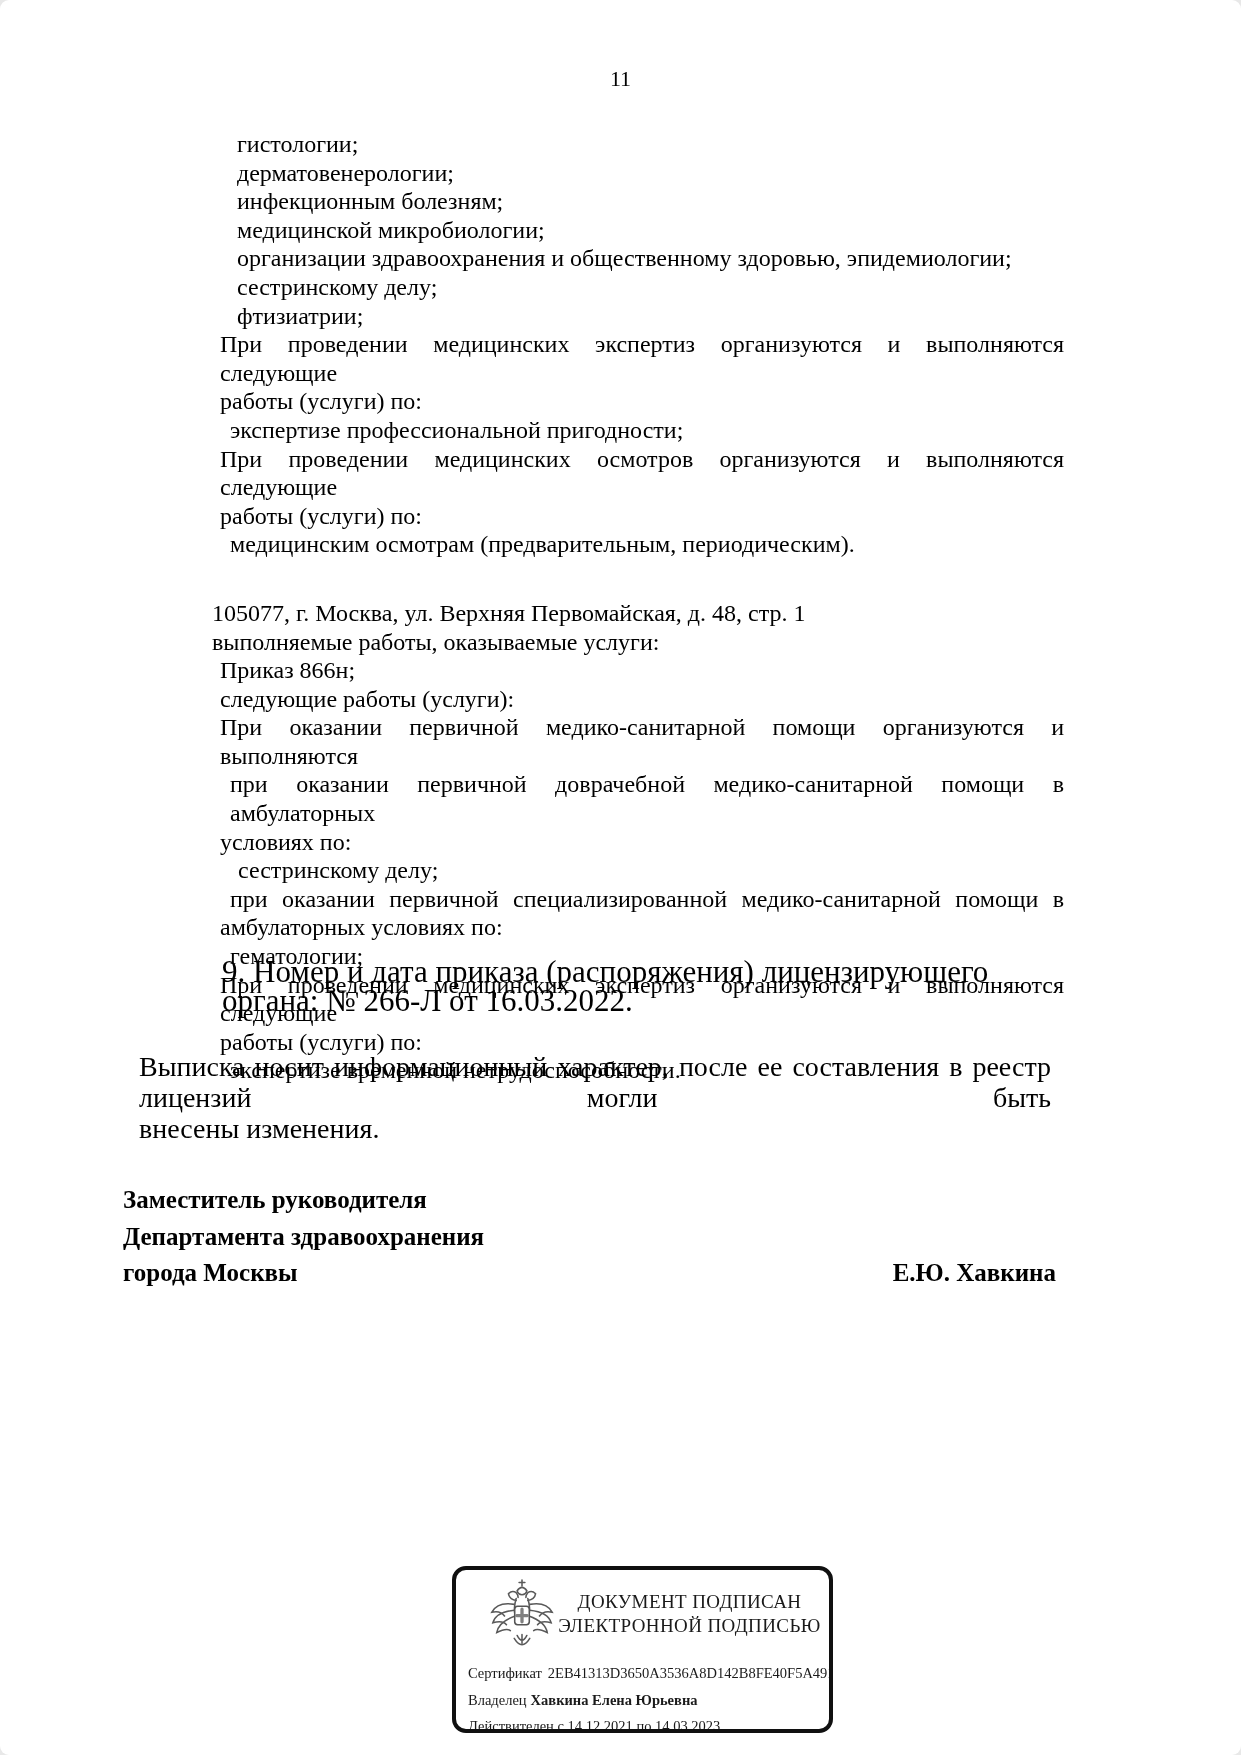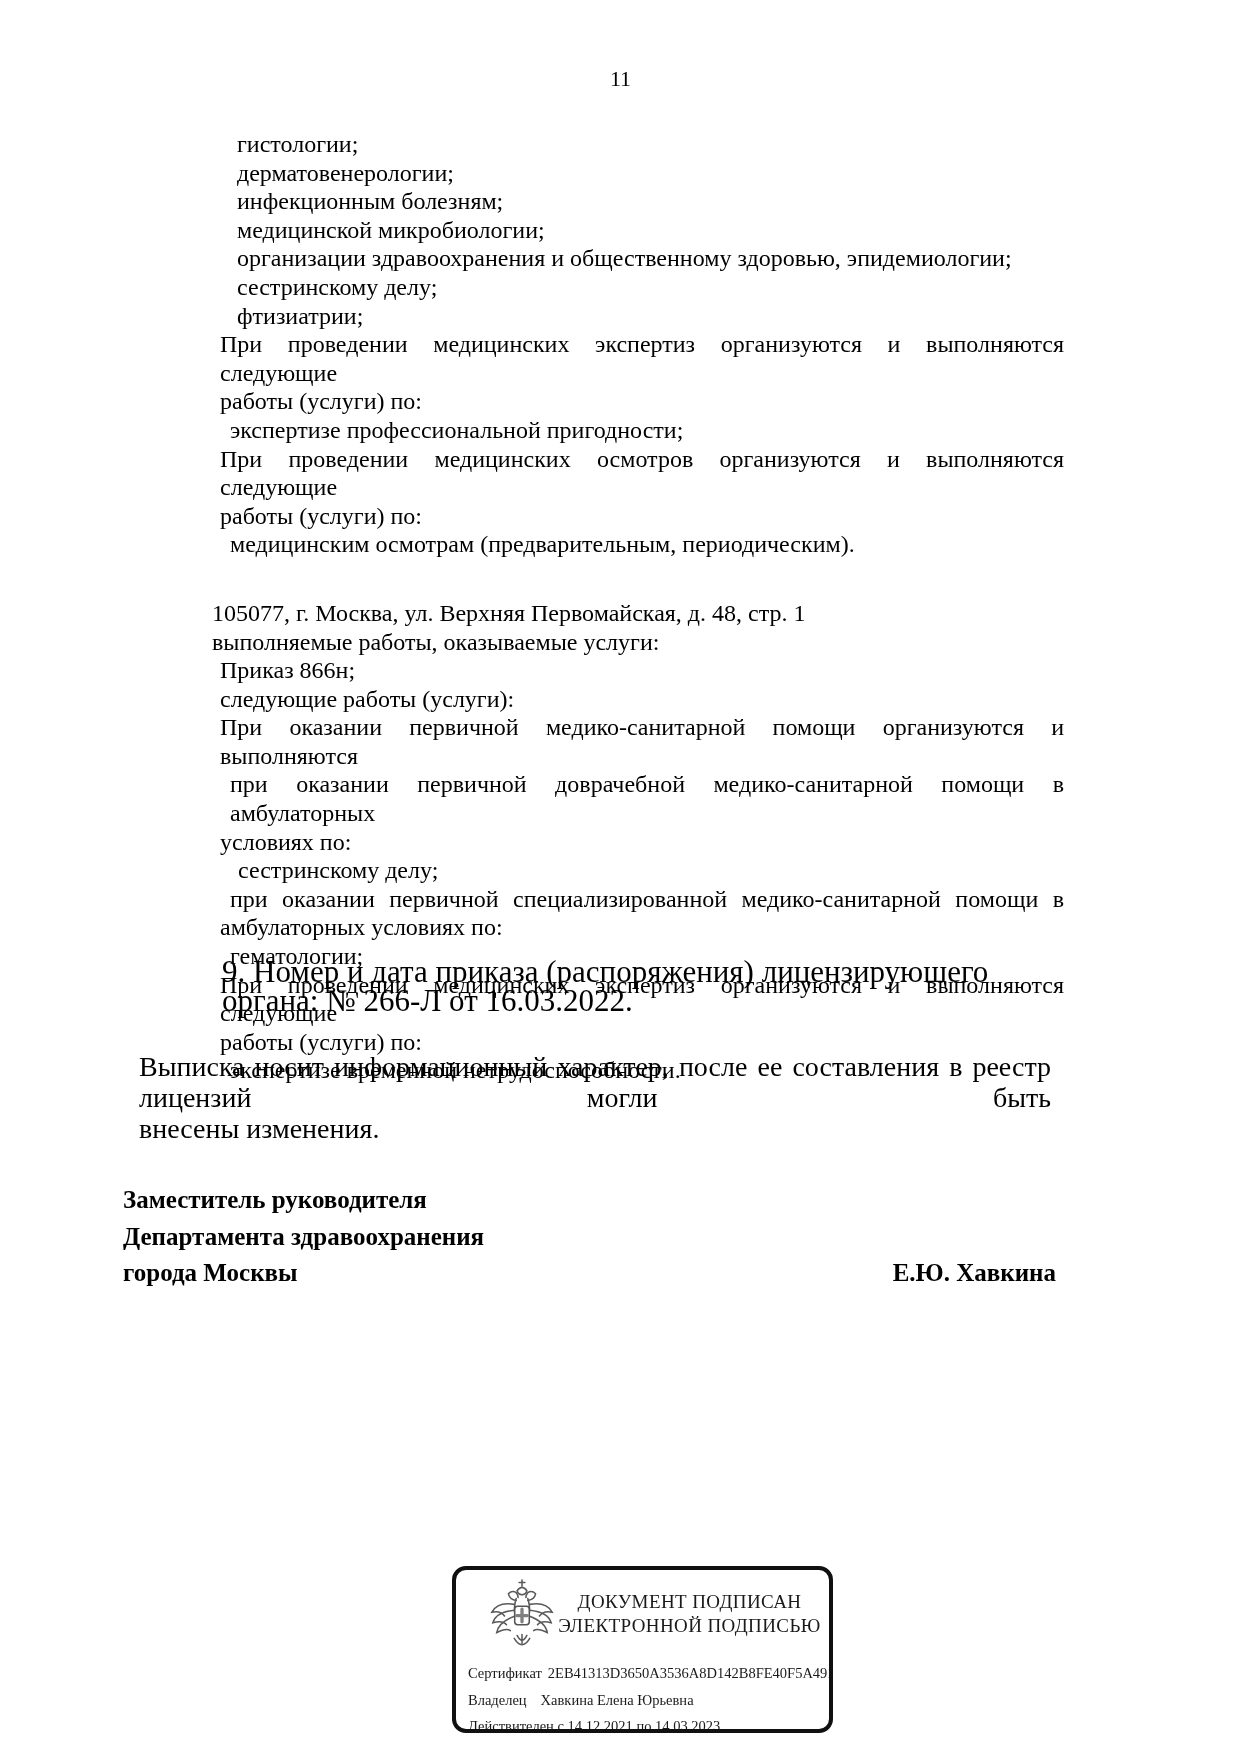--- a/index.html
+++ b/index.html
@@ -4,20 +4,21 @@
 <style>
   html,body{margin:0;padding:0;background:#e8e8e8;}
   .page{
     position:relative;
     width:1241px;height:1755px;
     background:#ffffff;
     font-family:"Liberation Serif", serif;
     color:#000;
     overflow:hidden;
     margin:0 auto;
+    border-radius:9px;
   }
   .pagenum{
     position:absolute;top:66px;left:0;width:1241px;
     text-align:center;font-size:22px;
   }
   
   .body-lines{
     position:absolute;left:212px;top:130px;width:852px;
     font-size:24px;line-height:28.6px;
   }
@@ -54,21 +55,21 @@
   .stamp-title{
     flex:1;text-align:center;padding-top:12px;
     font-size:19px;line-height:24px;letter-spacing:0.4px;color:#1a1a1a;
   }
   .stamp-details{
     position:absolute;left:12px;right:0;top:90px;
     font-size:14.5px;line-height:26.5px;color:#1a1a1a;
     white-space:nowrap;overflow:hidden;
   }
   .stamp-details .row{white-space:nowrap;overflow:hidden;}
-  .owner-name{font-weight:normal;margin-left:14px;}
+  .owner-name{font-weight:bold;margin-left:4px;}
   .cert-value{margin-left:6px;}
 </style>
 </head>
 <body>
 
 <div class="page">
 
   <div class="pagenum">11</div>
 
   <div class="body-lines">

